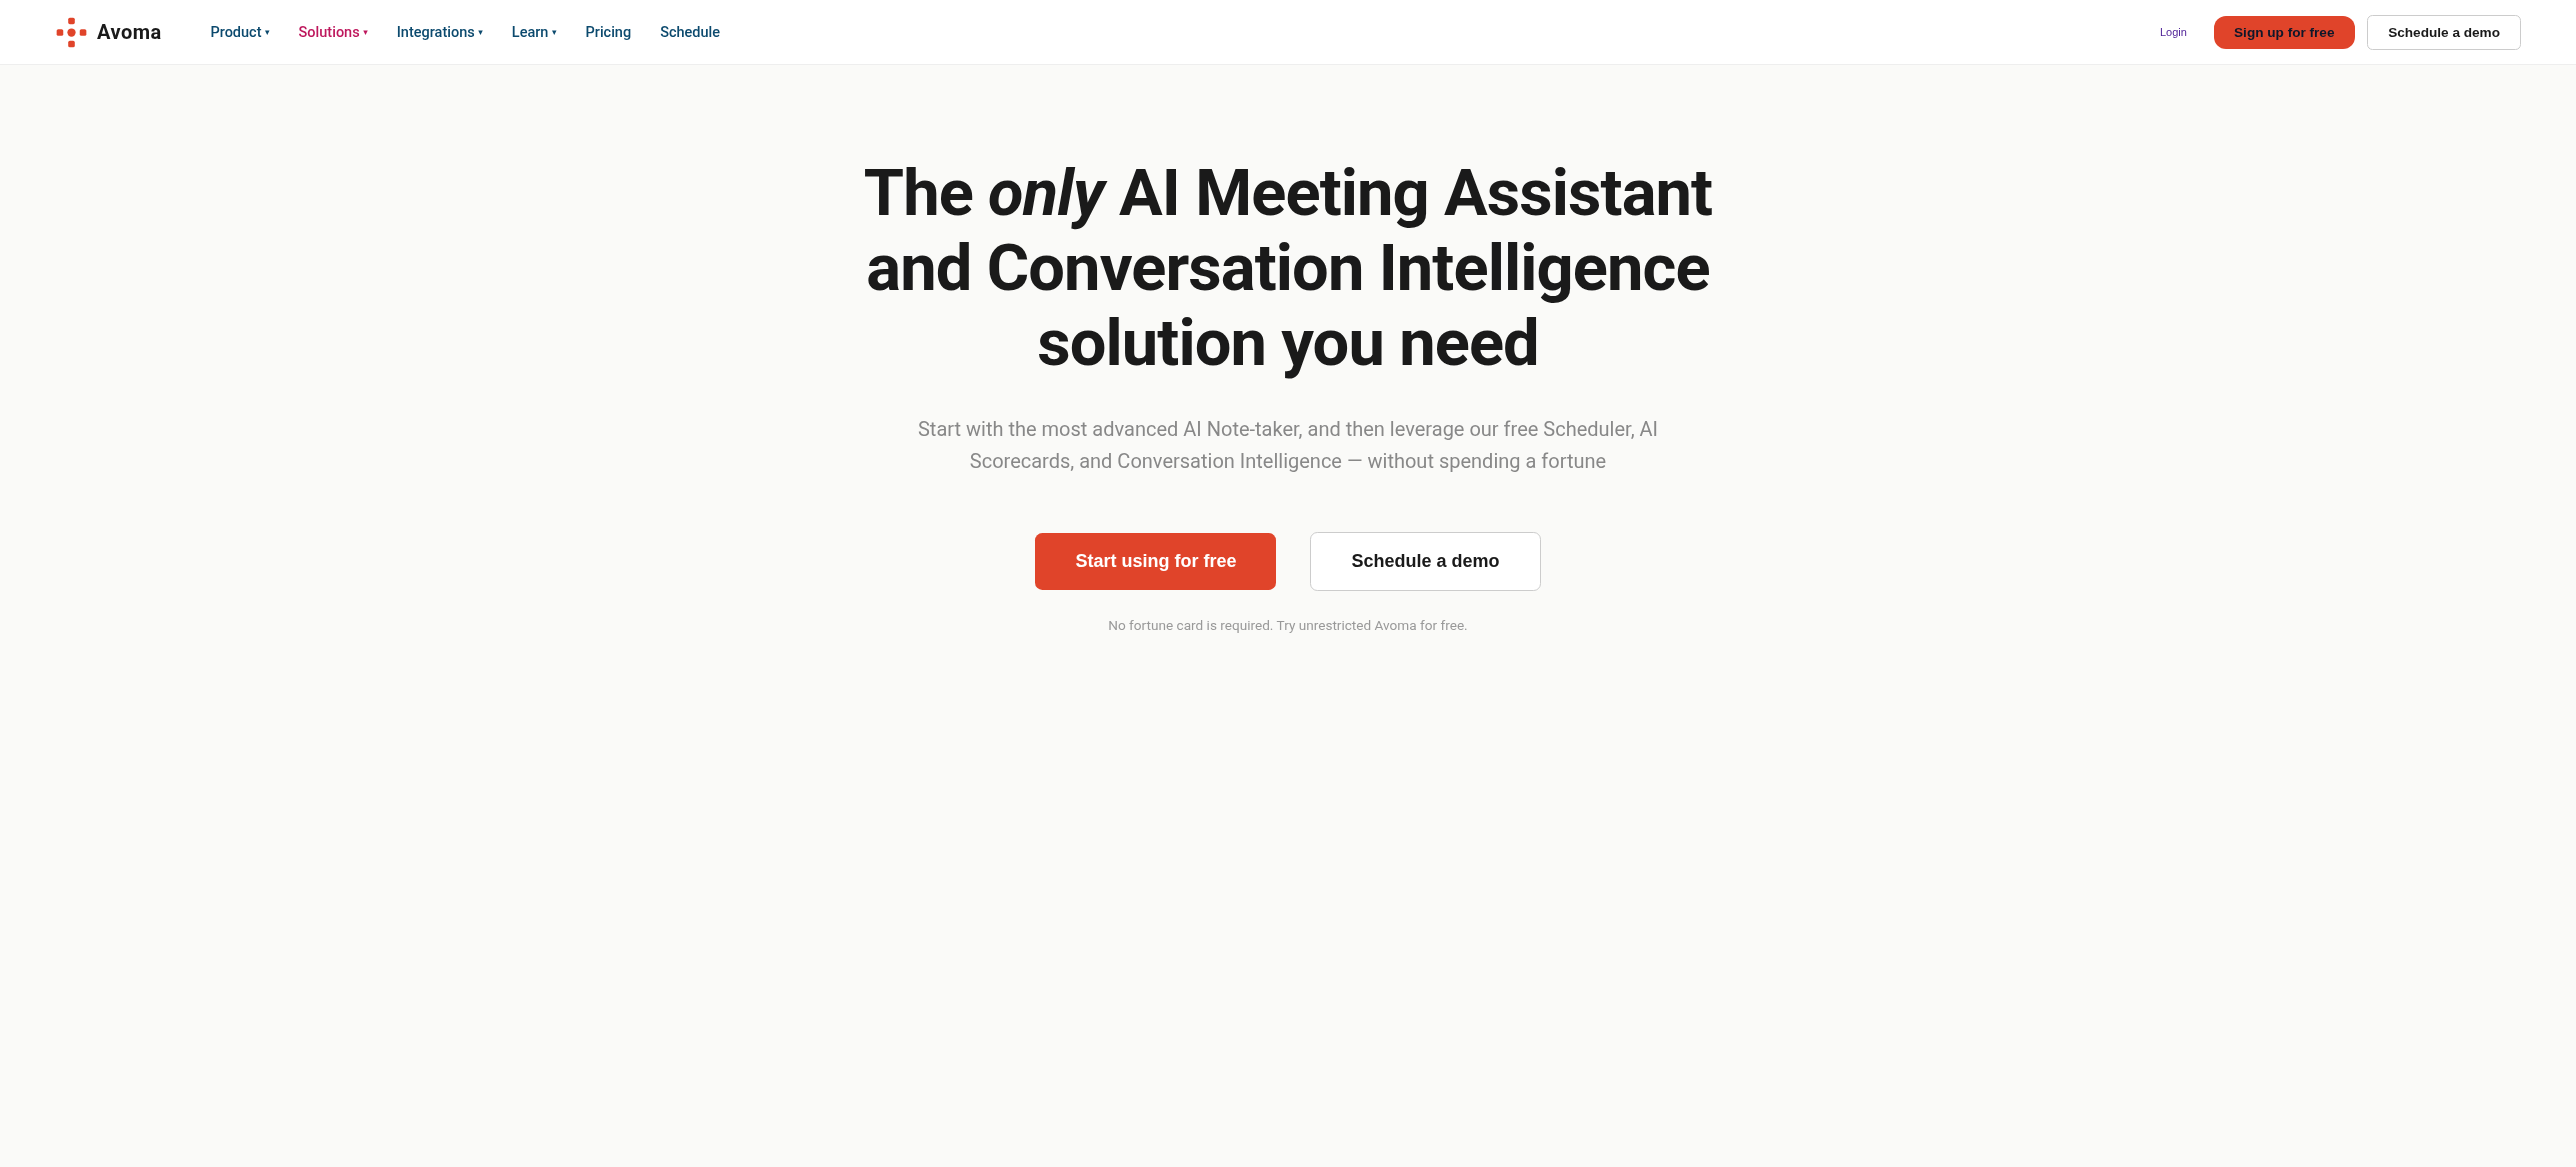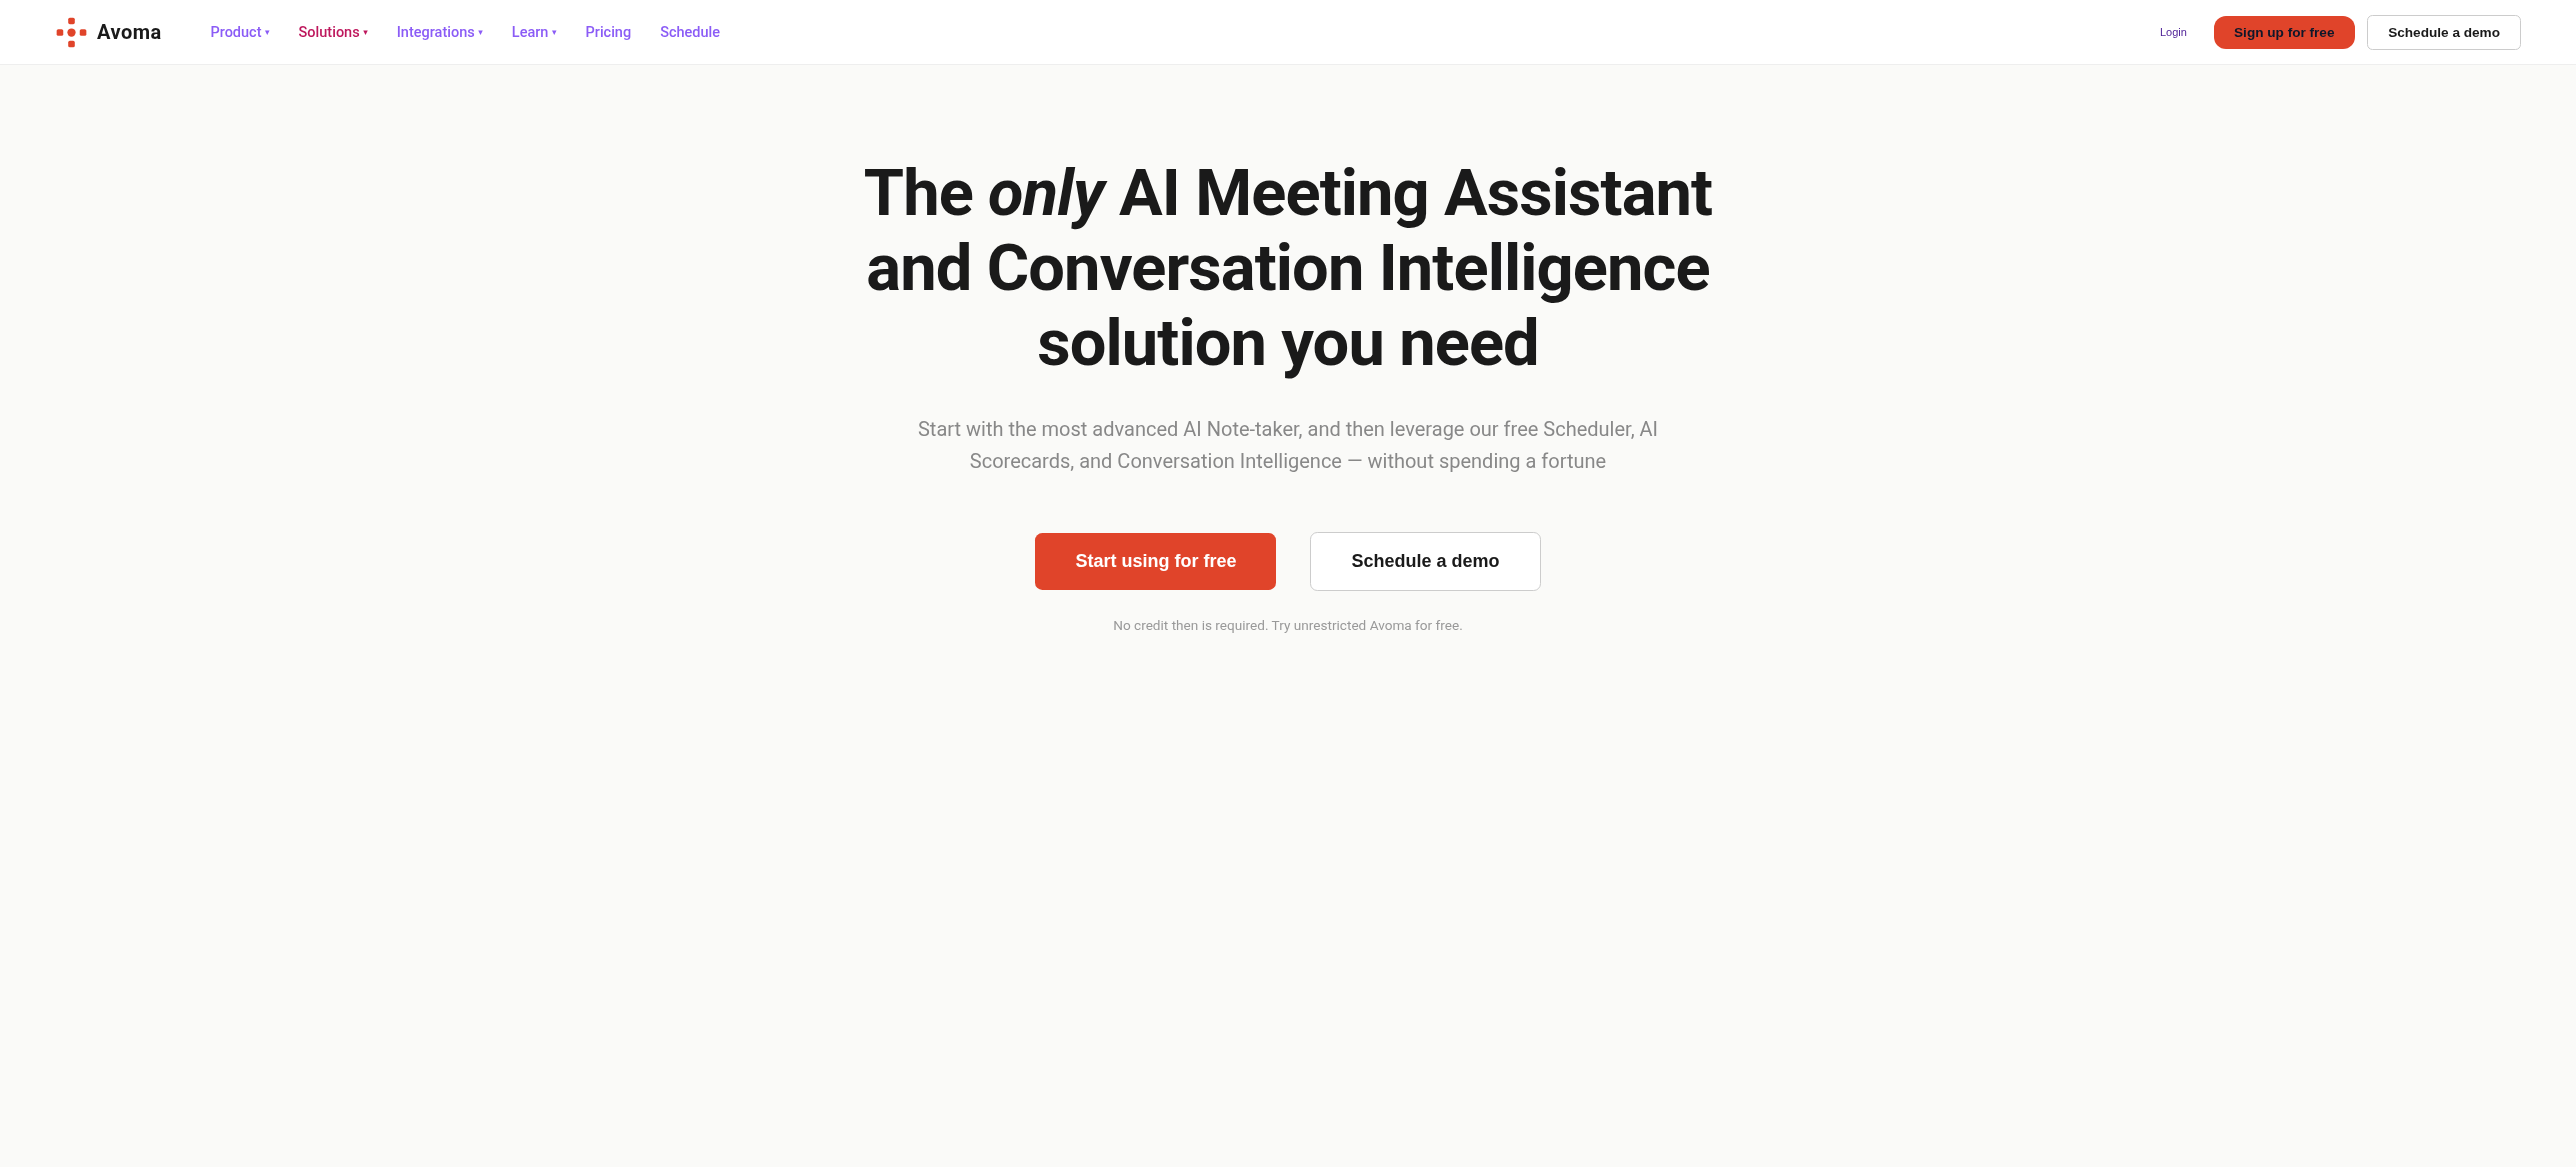--- a/index.html
+++ b/index.html
@@ -61,21 +61,21 @@
       gap: 3.6px;
     }
 
     .nav-item {
       display: flex;
       align-items: center;
       gap: 3.6px;
       padding: 7.3px 12.7px;
       font-size: 14.5px;
       font-weight: 500;
-      color: #8b5cf6;
+      color: #0c4a6e;
       cursor: pointer;
       border-radius: 5.5px;
       text-decoration: none;
       transition: background 0.15s;
     }
 
     .nav-item.active {
       color: #be185d;
     }
 
@@ -252,15 +252,15 @@
     <span>The </span><em>only</em><span> AI Meeting Assistant and Conversation Intelligence solution you need</span>
   </h1>
 
   <p class="hero-subtitle">Start with the most advanced AI Note-taker, and then leverage our free Scheduler, AI Scorecards, and Conversation Intelligence — without spending a fortune</p>
 
   <div class="hero-cta">
     <button class="btn-start-free">Start using for free</button>
     <button class="btn-schedule-demo">Schedule a demo</button>
   </div>
 
-  <p class="hero-note">No credit then is required. Try unrestricted Avoma for free.</p>
+  <p class="hero-note">No fortune card is required. Try unrestricted Avoma for free.</p>
 </main>
 
 
 </body></html>

